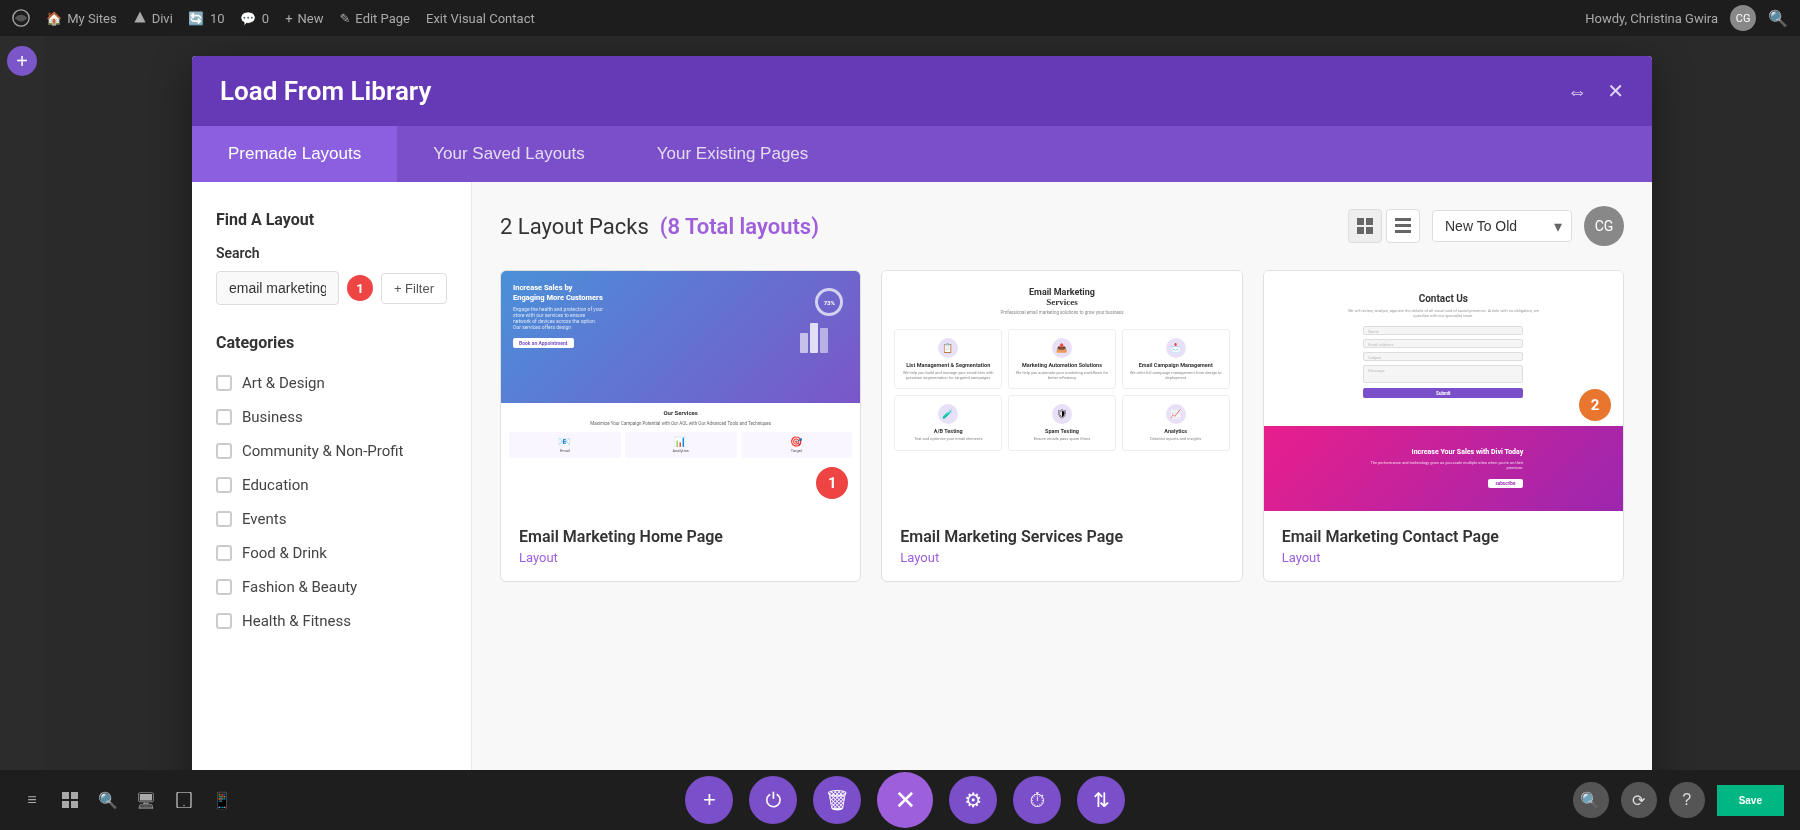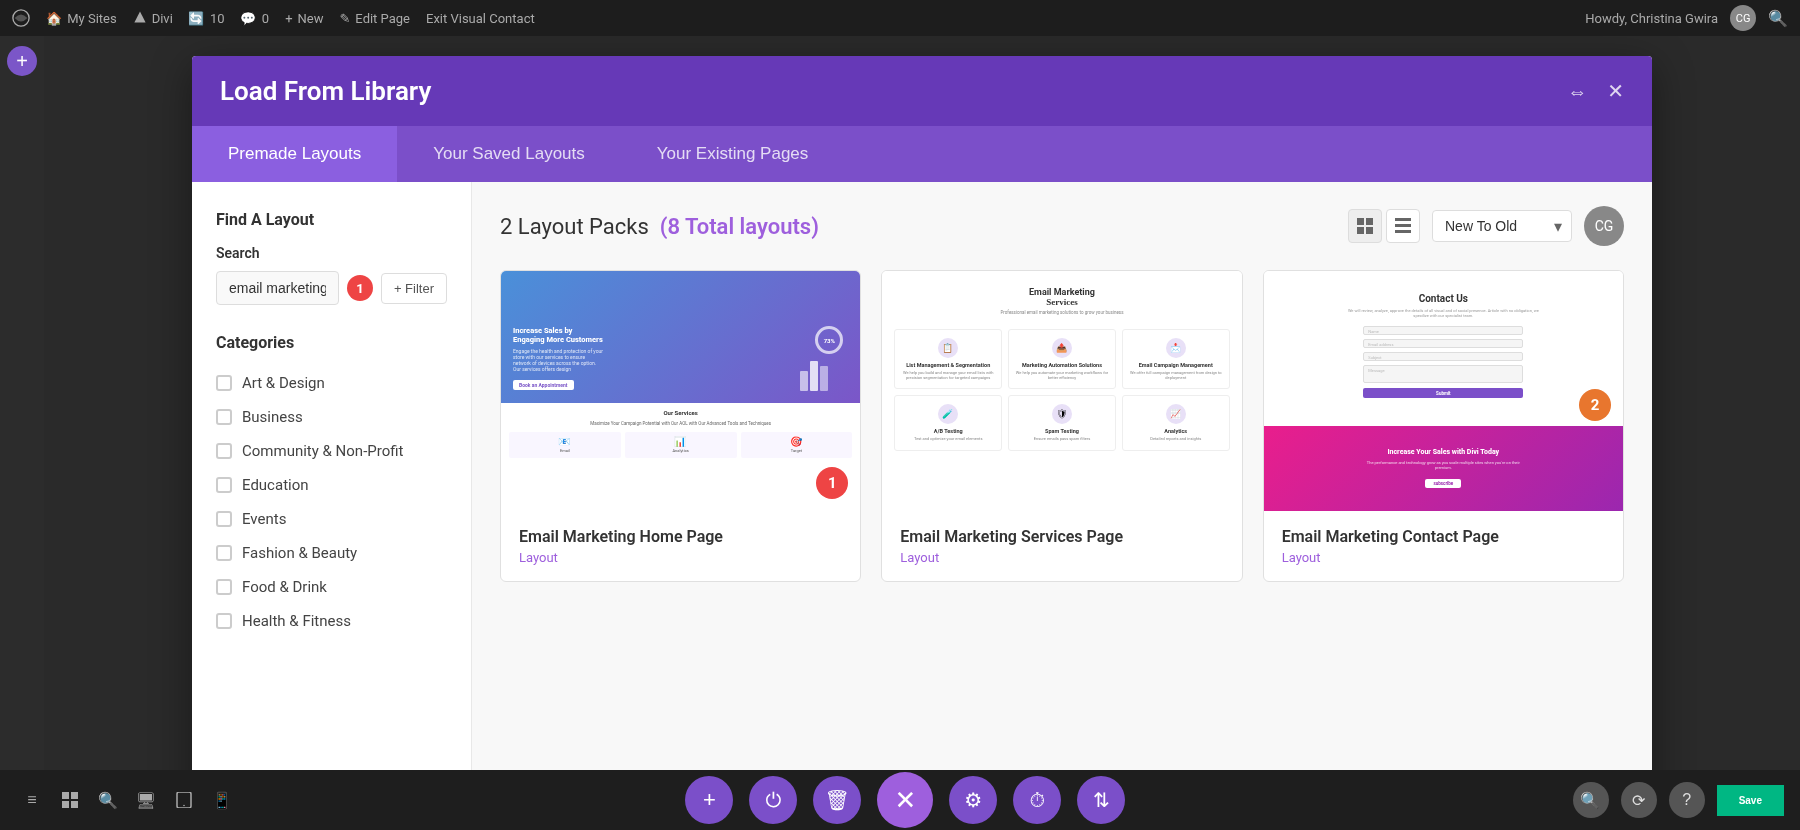--- a/index.html
+++ b/index.html
@@ -542,25 +542,25 @@
           <div class="category-item">
             <div class="category-checkbox"></div>
             <span class="category-label">Education</span>
           </div>
           <div class="category-item">
             <div class="category-checkbox"></div>
             <span class="category-label">Events</span>
           </div>
           <div class="category-item">
             <div class="category-checkbox"></div>
-            <span class="category-label">Fashion &amp; Beauty</span>
+            <span class="category-label">Food &amp; Drink</span>
           </div>
           <div class="category-item">
             <div class="category-checkbox"></div>
-            <span class="category-label">Food &amp; Drink</span>
+            <span class="category-label">Fashion &amp; Beauty</span>
           </div>
           <div class="category-item">
             <div class="category-checkbox"></div>
             <span class="category-label">Health &amp; Fitness</span>
           </div>
         </div>
 
         <div class="main-content">
 
           <div class="content-header">
@@ -598,21 +598,21 @@
             </div>
           </div>
 
           <div class="layout-grid">
 
             <div class="layout-card">
               <div class="card-preview">
 
                 <div style="width:100%;height:100%;background:#fff;position:relative;overflow:hidden;">
 
-                  <div style="position:absolute;top:0;left:0;right:0;height:55%;background:linear-gradient(135deg,#4a90d9 0%,#7b56c8 100%);display:flex;align-items:flex-end;padding:12px;">
+                  <div style="position:absolute;top:0;left:0;right:0;height:55%;background:linear-gradient(135deg,#4a90d9 0%,#7b56c8 100%);display:flex;align-items:flex-start;padding:12px;">
                     <div style="flex:1;">
                       <div style="color:#fff;font-size:7.5px;font-weight:800;line-height:1.3;max-width:90px;">Increase Sales by Engaging More Customers</div>
                       <div style="color:rgba(255,255,255,0.8);font-size:5px;margin-top:3px;max-width:90px;">Engage the health and protection of your store with our services to ensure network of devices across the option. Our services offers design</div>
                       <div style="margin-top:5px;background:#fff;color:#7b56c8;font-size:5px;padding:2px 6px;border-radius:2px;display:inline-block;font-weight:700;">Book an Appointment</div>
                     </div>
                     <div style="width:90px;height:70px;position:relative;flex-shrink:0;">
 
                       <div style="position:absolute;bottom:0;right:20px;display:flex;align-items:flex-end;gap:2px;">
                         <div style="width:8px;height:20px;background:rgba(255,255,255,0.6);border-radius:1px;"></div>
                         <div style="width:8px;height:30px;background:rgba(255,255,255,0.8);border-radius:1px;"></div>
@@ -714,21 +714,21 @@
                       <div style="height:9px;background:#f5f5f5;border:1px solid #ddd;border-radius:2px;margin-bottom:4px;font-size:4px;color:#bbb;padding:2px 4px;">Email address</div>
                       <div style="height:9px;background:#f5f5f5;border:1px solid #ddd;border-radius:2px;margin-bottom:4px;font-size:4px;color:#bbb;padding:2px 4px;">Subject</div>
                       <div style="height:18px;background:#f5f5f5;border:1px solid #ddd;border-radius:2px;margin-bottom:5px;font-size:4px;color:#bbb;padding:2px 4px;">Message</div>
                       <div style="height:10px;background:#7b4fc9;border-radius:2px;display:flex;align-items:center;justify-content:center;">
                         <span style="color:#fff;font-size:4.5px;font-weight:700;">Submit</span>
                       </div>
                     </div>
                   </div>
 
                   <div style="position:absolute;bottom:0;left:0;right:0;height:85px;background:linear-gradient(135deg,#e91e8c,#9b27af);display:flex;align-items:center;justify-content:center;padding:8px;">
-                    <div style="text-align:center;">
+                    <div style="text-align:right;">
                       <div style="color:#fff;font-size:7px;font-weight:800;line-height:1.3;">Increase Your Sales with Divi Today</div>
                       <div style="color:rgba(255,255,255,0.8);font-size:4px;margin-top:2px;max-width:160px;">The performance and technology grow as you scale multiple sites when you're on their premium.</div>
                       <div style="margin-top:4px;background:#fff;color:#9b27af;font-size:4.5px;padding:2px 8px;border-radius:2px;display:inline-block;font-weight:700;">subscribe</div>
                     </div>
                   </div>
 
                   <div class="badge-overlay badge-orange" style="bottom:90px;right:12px;">2</div>
                 </div>
               </div>
               <div class="card-info">

